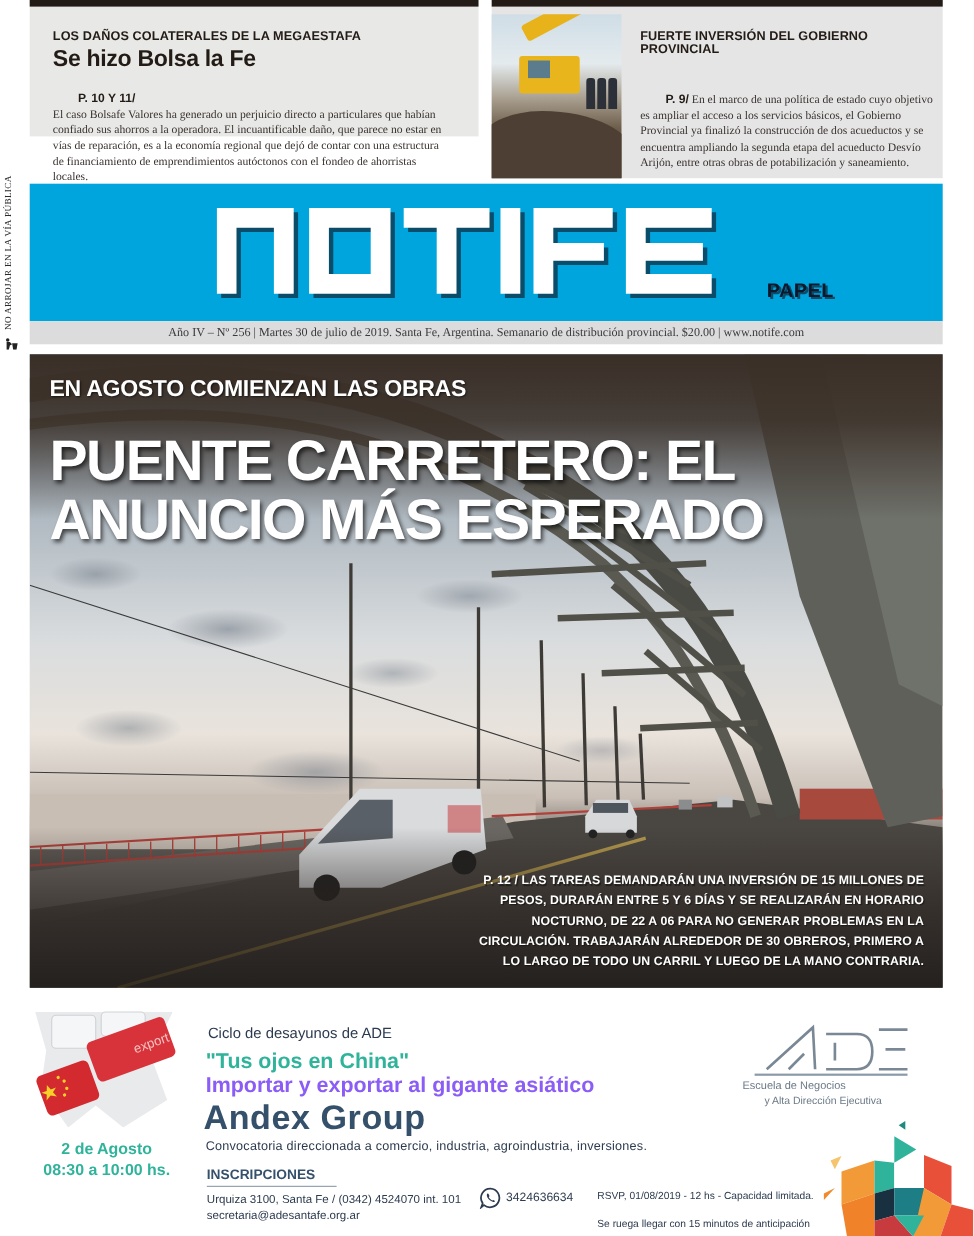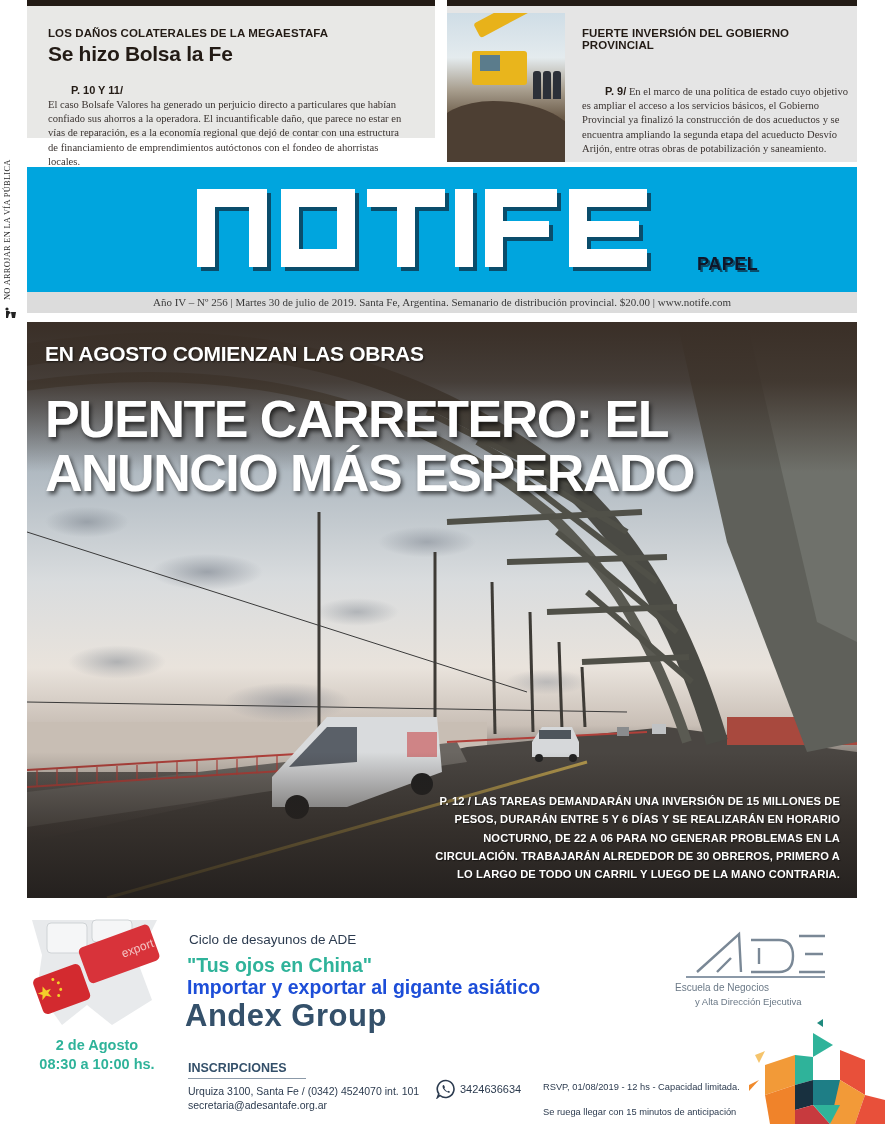--- a/index.html
+++ b/index.html
@@ -1,21 +1,21 @@
 <!DOCTYPE html>
 <html><head>
 <meta charset="utf-8">
 <style>
   * { box-sizing: border-box; margin: 0; padding: 0; }
   html, body { width: 885px; height: 1124px; overflow: hidden; background: #ffffff; }
   body { position: relative; font-family: "Liberation Sans", sans-serif; color: #1f1a17; }
 
   
   .teaser-left {
-    position: absolute; left: 27px; top: 0; width: 408px; height: 138px;
+    position: absolute; left: 27px; top: 0; width: 408px; height: 124px;
     background: #e8e8e6;
     text-decoration: underline;
   }
   .teaser-left .topbar, .teaser-right .topbar {
     position: absolute; left: 0; top: 0; right: 0; height: 6px; background: #231b15;
   }
   .teaser-right {
     position: absolute; left: 447px; top: 0; width: 410px; height: 162px; background: #e5e5e5;
   }
   .kicker {
@@ -127,21 +127,21 @@
 
   
   .ad { position: absolute; left: 27px; top: 910px; width: 858px; height: 214px; background: #ffffff; }
   .ad-photo { position: absolute; left: 0; top: 5px; width: 135px; height: 110px; }
   .ad-date {
     position: absolute; left: 10px; top: 126px; width: 120px; text-align: center;
     font-weight: bold; font-size: 14.5px; line-height: 19px; color: #2fb39a;
   }
   .ad-series { position: absolute; left: 162px; top: 22px; font-size: 13.5px; color: #2c3b4f; }
   .ad-title1 { position: absolute; left: 160px; top: 44px; font-weight: bold; font-size: 19.5px; color: #2fb39a; }
-  .ad-title2 { position: absolute; left: 160px; top: 66px; font-weight: bold; font-size: 19.5px; color: #1d4ed8; }
+  .ad-title2 { position: absolute; left: 160px; top: 66px; font-weight: bold; font-size: 19.5px; color: #8b5cf6; }
   .ad-company { position: absolute; left: 158px; top: 88px; font-weight: bold; font-size: 31px; color: #34506a; letter-spacing: 0.5px; }
   .ad-audience { position: absolute; left: 160px; top: 126px; font-size: 11.5px; color: #2c3b4f; letter-spacing: 0.2px; }
   .ad-reg-title {
     position: absolute; left: 161px; top: 151px; font-weight: bold; font-size: 12.5px; color: #34506a;
     padding-bottom: 3px; border-bottom: 1.5px solid #8b99a8; width: 118px;
   }
   .ad-address { position: absolute; left: 161px; top: 175px; font-size: 10.5px; color: #2c3b4f; }
   .ad-email { position: absolute; left: 161px; top: 189px; font-size: 10.5px; color: #2c3b4f; }
   .ad-wa-icon { position: absolute; left: 409px; top: 169px; width: 20px; height: 20px; }
   .ad-wa-number { position: absolute; left: 433px; top: 173px; font-size: 11px; color: #2c3b4f; }
@@ -317,20 +317,21 @@
   </svg>
   <div class="ad-date">
     <div>2 de Agosto</div>
     <div>08:30 a 10:00 hs.</div>
   </div>
 
   <div class="ad-series">Ciclo de desayunos de ADE</div>
   <div class="ad-title1">"Tus ojos en China"</div>
   <div class="ad-title2">Importar y exportar al gigante asiático</div>
   <div class="ad-company">Andex Group</div>
+  <div class="ad-audience">Convocatoria direccionada a comercio, industria, agroindustria, inversiones.</div>
   <div class="ad-reg-title">INSCRIPCIONES</div>
   <div class="ad-address">Urquiza 3100, Santa Fe / (0342) 4524070 int. 101</div>
   <div class="ad-email">secretaria@adesantafe.org.ar</div>
 
   <svg class="ad-wa-icon" viewBox="0 0 20 20">
     <path d="M10 1.5 A8.5 8.5 0 1 1 4 16.5 L1.5 18.5 L2.8 14.8 A8.5 8.5 0 0 1 10 1.5 Z" fill="none" stroke="#2c3b4f" stroke-width="1.6"></path>
     <path d="M7 6 Q6 7 7 9.5 Q9 13 12.5 13.8 Q14 14 14 12.8 L12.5 11.8 L11.5 12.4 Q9.5 11.5 8.3 9.3 L9 8.2 L8 6.3 Z" fill="#2c3b4f"></path>
   </svg>
   <div class="ad-wa-number">3424636634</div>
   <div class="ad-rsvp1">RSVP, 01/08/2019 - 12 hs - Capacidad limitada.</div>

